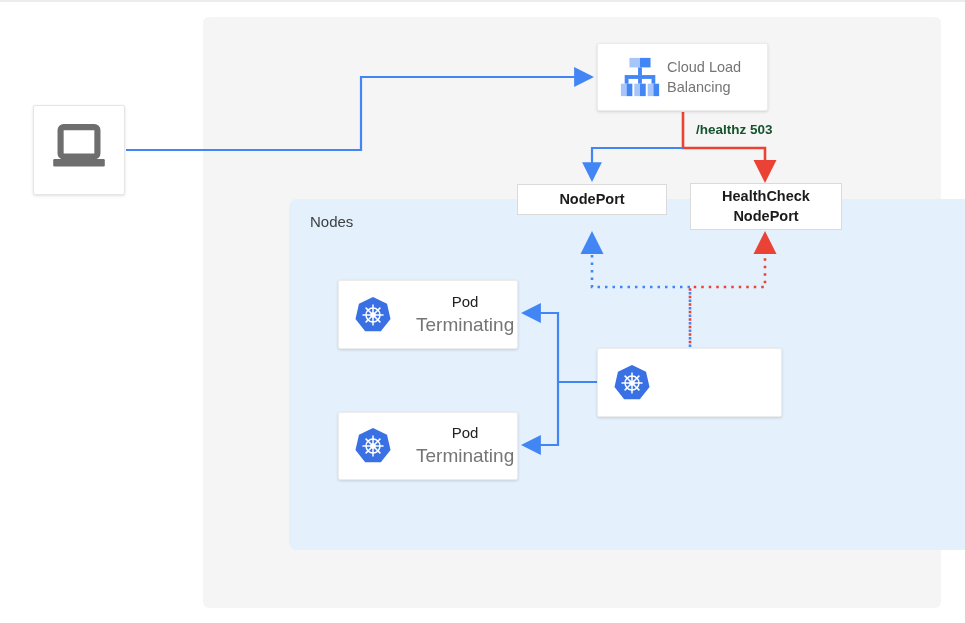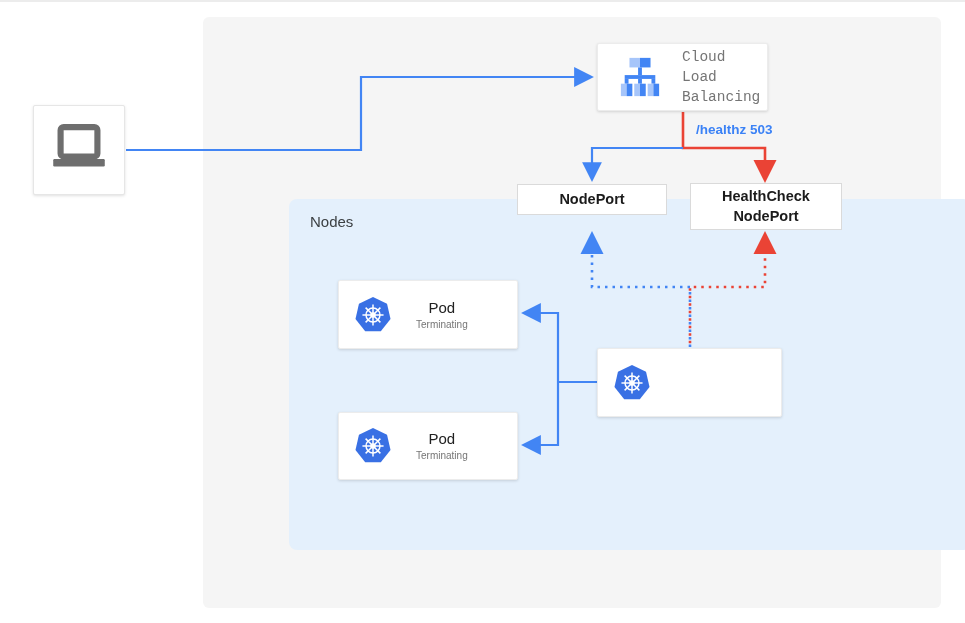--- a/index.html
+++ b/index.html
@@ -43,24 +43,24 @@
     border: 1px solid #ececec;
     border-radius: 2px;
     box-shadow: 0 1px 3px rgba(0,0,0,0.14);
     display: flex;
     align-items: center;
     padding-left: 15px;
   }
   .card .icon-wrap { flex: 0 0 auto; display: flex; align-items: center; }
   .card .text-col { margin-left: 24px; }
   .card-title { font-size: 15px; color: #212121; line-height: 1.35; text-align: center; }
-  .card-sub { font-size: 10px; color: #757575; line-height: 1.35; }
+  .card-sub { font-size: 19px; color: #757575; line-height: 1.35; }
 
   .lb-card { left: 597px; top: 41px; width: 171px; height: 68px; padding-left: 19px; }
-  .lb-card .text-col { margin-left: 19px; font-family: Liberation Mono, monospace; }
+  .lb-card .text-col { margin-left: 4px; }
   .lb-label { font-size: 14.5px; color: #757575; line-height: 1.4; width: 86px; }
 
   .laptop-card {
     position: absolute;
     left: 33px; top: 103px;
     width: 92px; height: 90px;
     background: #ffffff;
     border: 1px solid #e6e6e6;
     border-radius: 2px;
     box-shadow: 0 1px 3px rgba(0,0,0,0.12);
@@ -80,21 +80,21 @@
   }
   .nodeport-box { left: 517px; top: 182px; width: 150px; height: 31px; }
   .hc-box { left: 690px; top: 181px; width: 152px; height: 47px; }
   .hc-box .wrap-label { width: 110px; }
 
   .healthz-label {
     position: absolute;
     left: 696px; top: 120px;
     font-size: 13.5px;
     font-weight: bold;
-    color: #3b82f6;
+    color: #14532d;
     white-space: nowrap;
   }
 
   .pod1-card { left: 338px; top: 278px; width: 180px; height: 69px; }
   .pod2-card { left: 338px; top: 410px; width: 180px; height: 68px; }
   .kp-card   { left: 597px; top: 346px; width: 185px; height: 69px; }
 
   svg.overlay {
     position: absolute;
     left: 0; top: 0;

